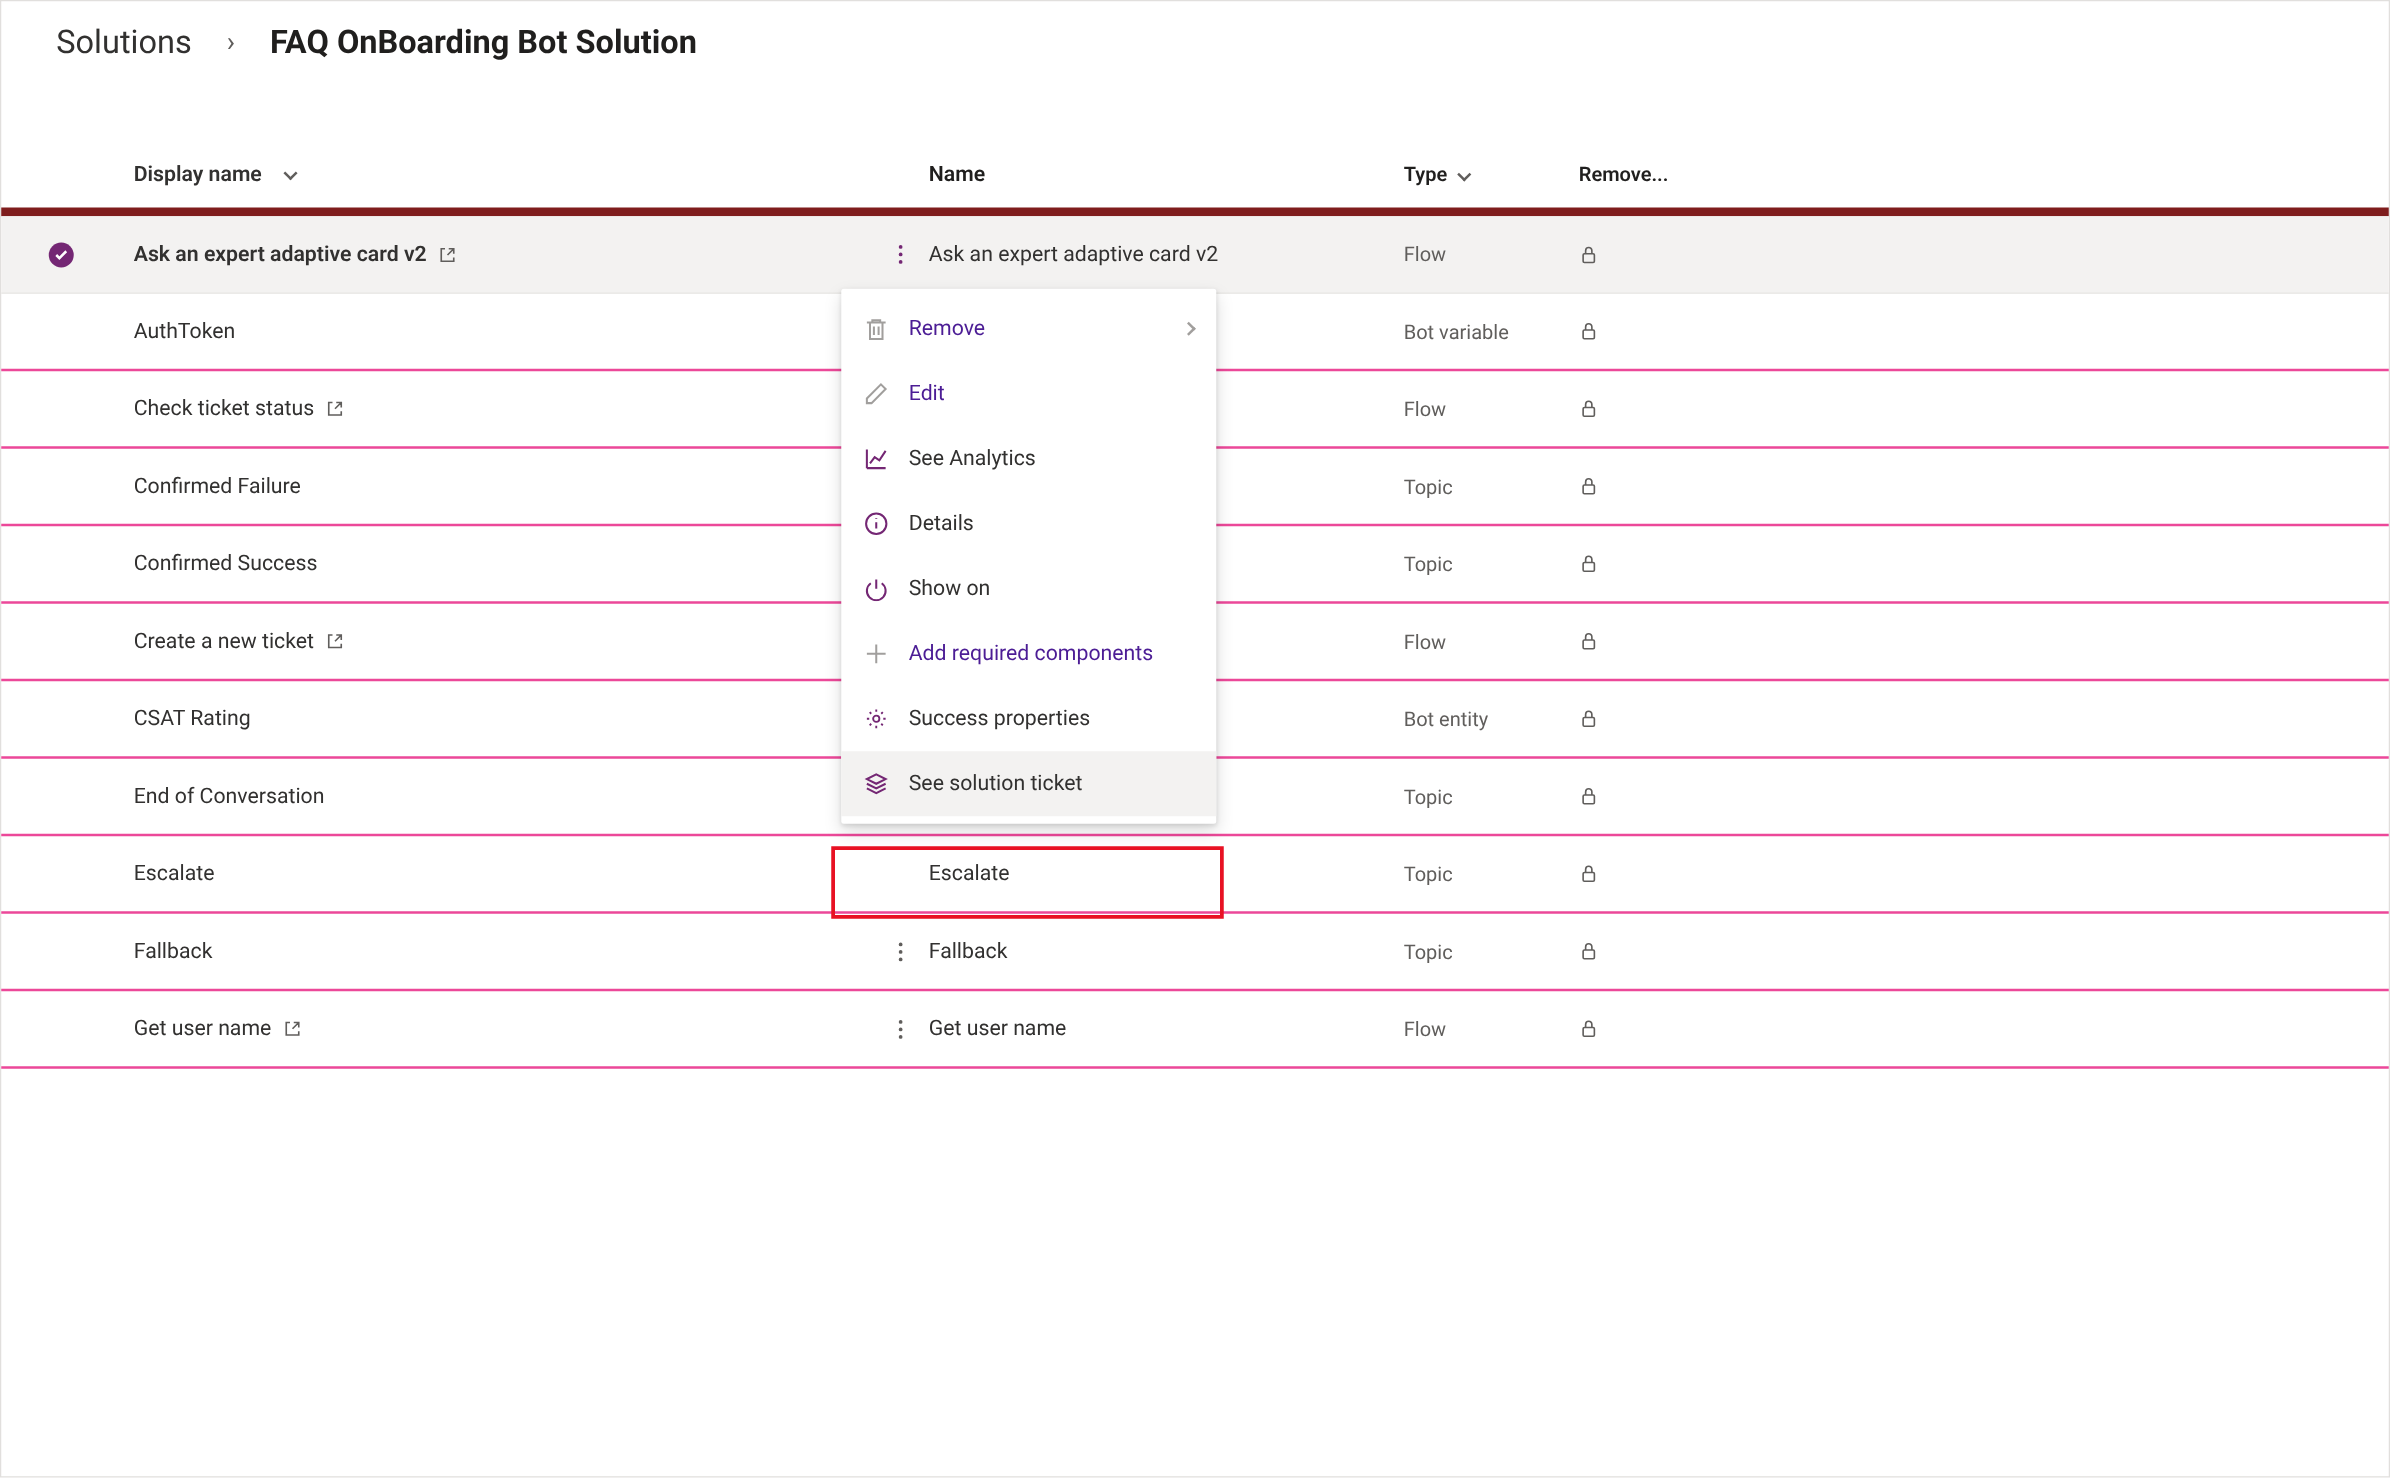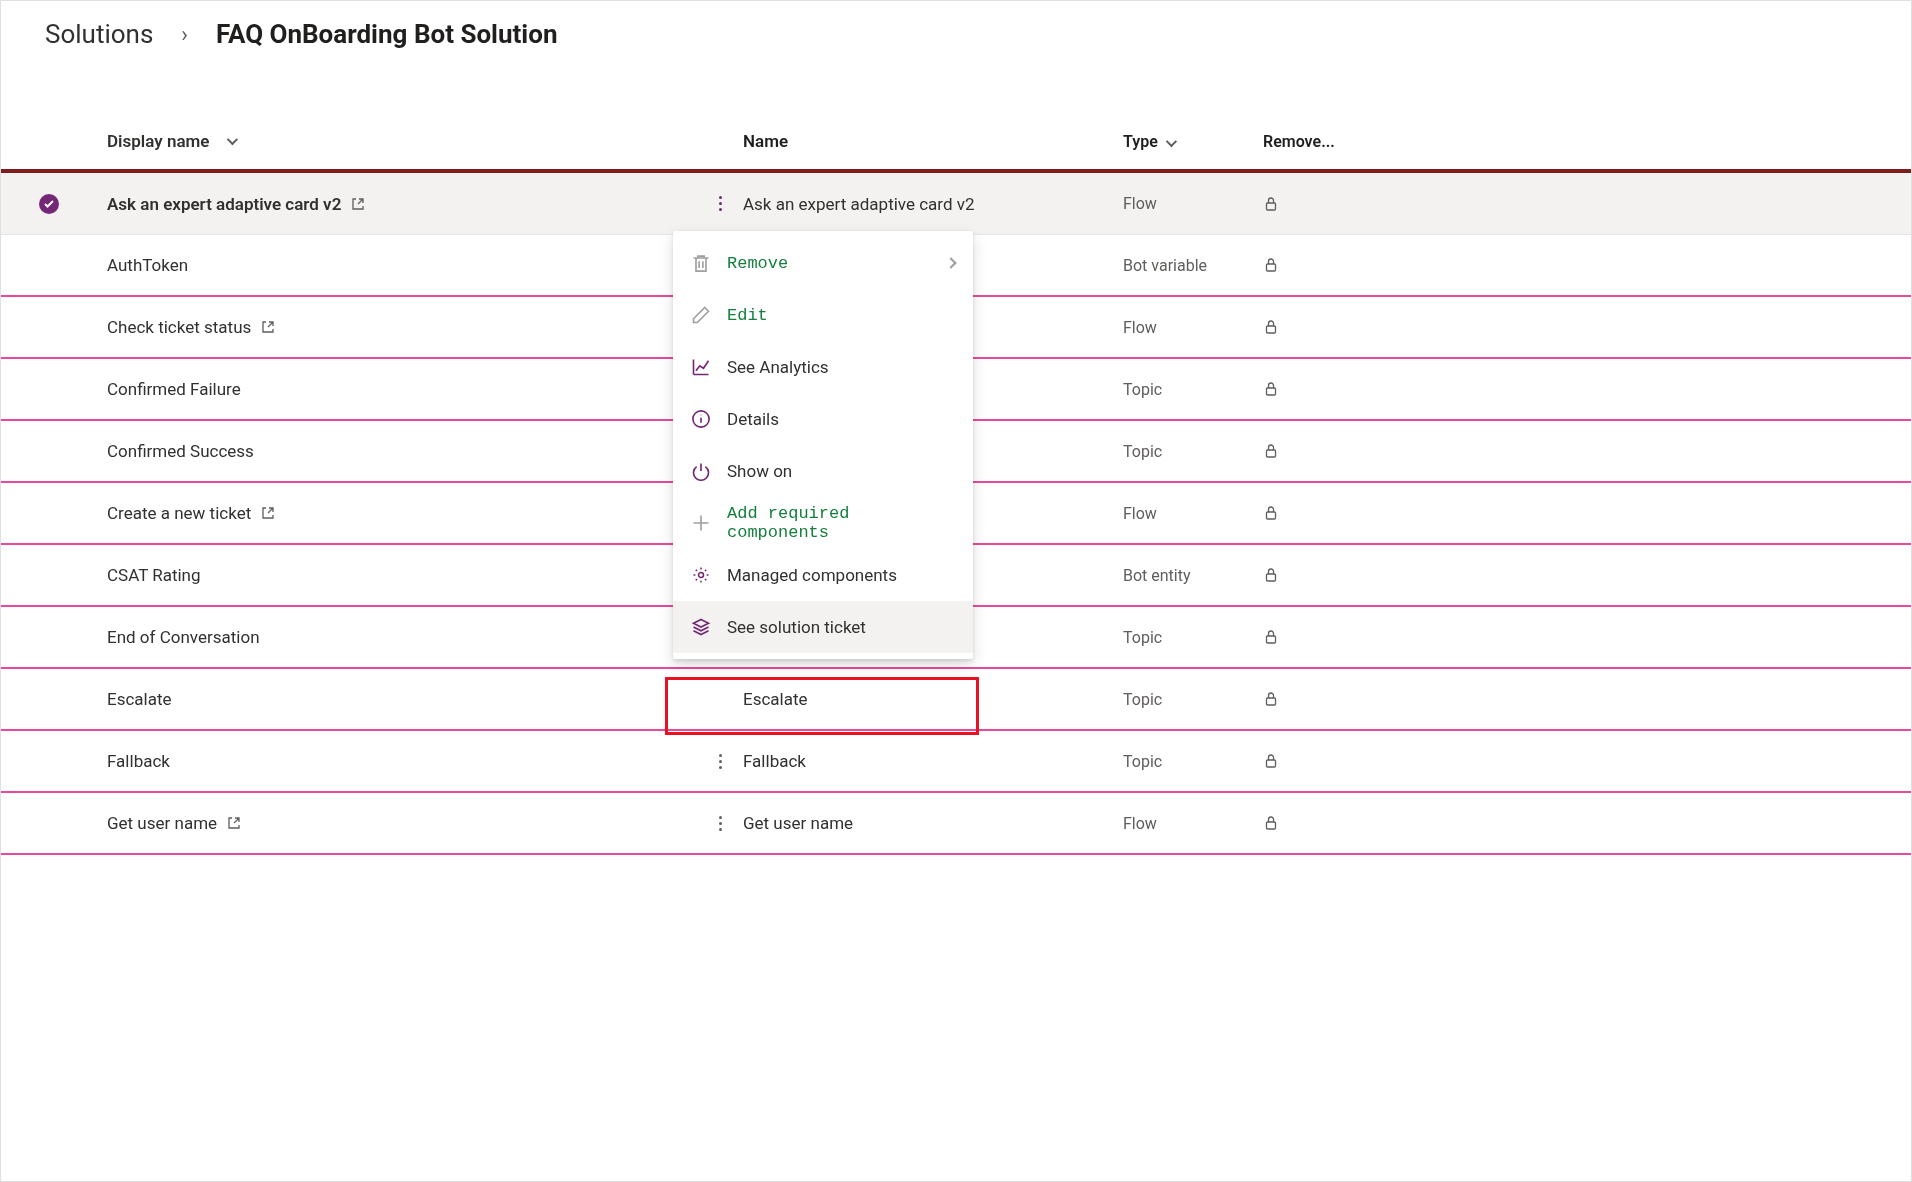--- a/index.html
+++ b/index.html
@@ -39,21 +39,21 @@
     .table { width: 100%; }
     .row {
       display: flex;
       align-items: center;
       height: 62px;
       border-bottom: 2px solid #ec4899;
       padding-left: 38px;
       position: relative;
     }
     .row.header {
-      border-bottom: 4px solid #7f1d1d;
+      border-bottom: 7px solid #7f1d1d;
       font-weight: 600;
       font-size: 17px;
       color: #201f1e;
       height: 60px;
       margin-top: 40px;
     }
     .row.selected {
       background: #f3f2f1;
       border-bottom: 1px solid #e8e6e4;
     }
@@ -167,23 +167,22 @@
       align-items: center;
       height: 52px;
       padding: 0 18px;
       gap: 16px;
       font-size: 17px;
       color: #323130;
       cursor: pointer;
       position: relative;
     }
     .menu-item.disabled {
-      color: #15803d;
+      color: #4c1d95;
       cursor: default;
-      font-family: Liberation Mono, monospace;
     }
     .menu-item.highlighted {
       background: #f3f2f1;
     }
     .highlight-box {
       position: absolute;
       border: 3px solid #e81123;
       top: 446px;
       left: -8px;
       width: 314px;
@@ -523,21 +522,21 @@
       </span>
       <span>Add required components</span>
     </div>
     <div class="menu-item">
       <span class="menu-icon">
         <svg viewBox="0 0 16 16" fill="none" stroke="currentColor" stroke-width="1.2">
             <circle cx="8" cy="8" r="2"></circle>
             <path d="M8 2v1.5M8 12.5V14M14 8h-1.5M3.5 8H2M12.2 3.8l-1 1M4.8 11.2l-1 1M12.2 12.2l-1-1M4.8 4.8l-1-1"></path>
           </svg>
       </span>
-      <span>Managed components</span>
+      <span>Success properties</span>
     </div>
     <div class="menu-item highlighted">
       <span class="menu-icon">
         <svg viewBox="0 0 16 16" fill="none" stroke="currentColor" stroke-width="1.3">
             <path d="M8 2l6 3-6 3-6-3 6-3zM2 8l6 3 6-3M2 11l6 3 6-3"></path>
           </svg>
       </span>
       <span>See solution ticket</span>
     </div>
     <div class="highlight-box"></div>

